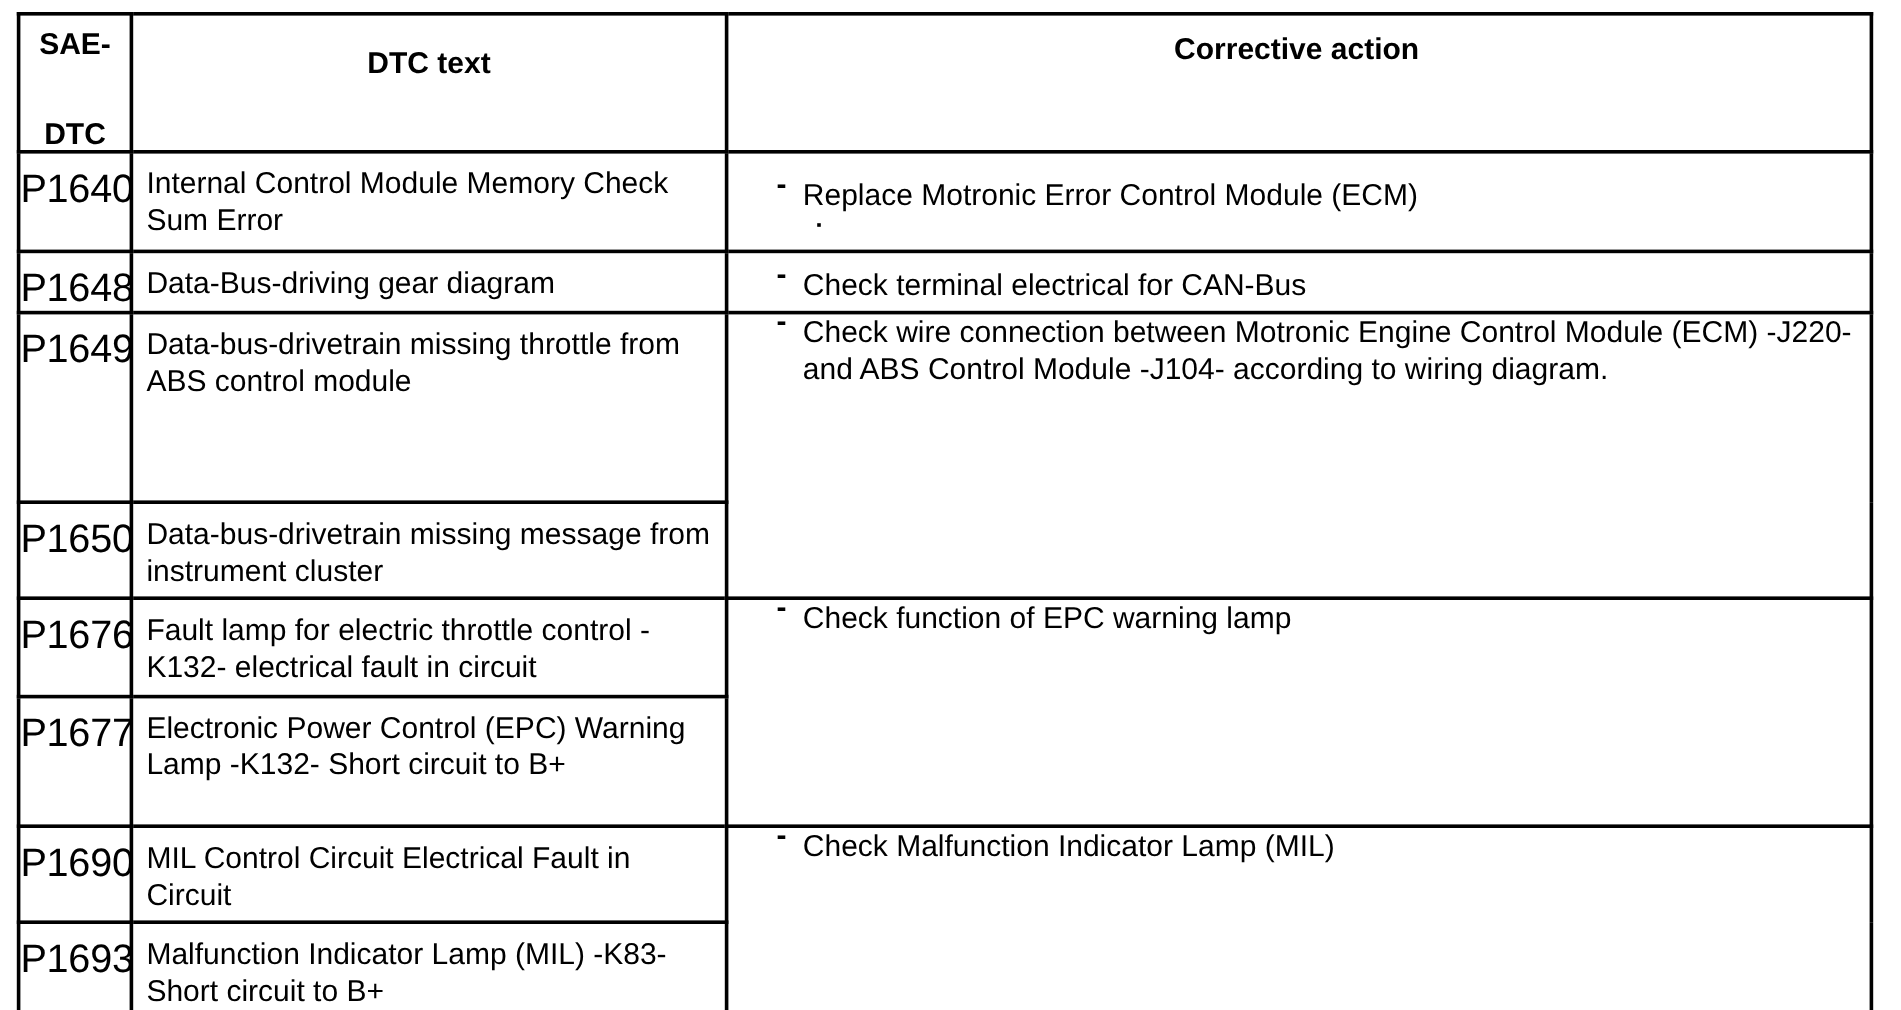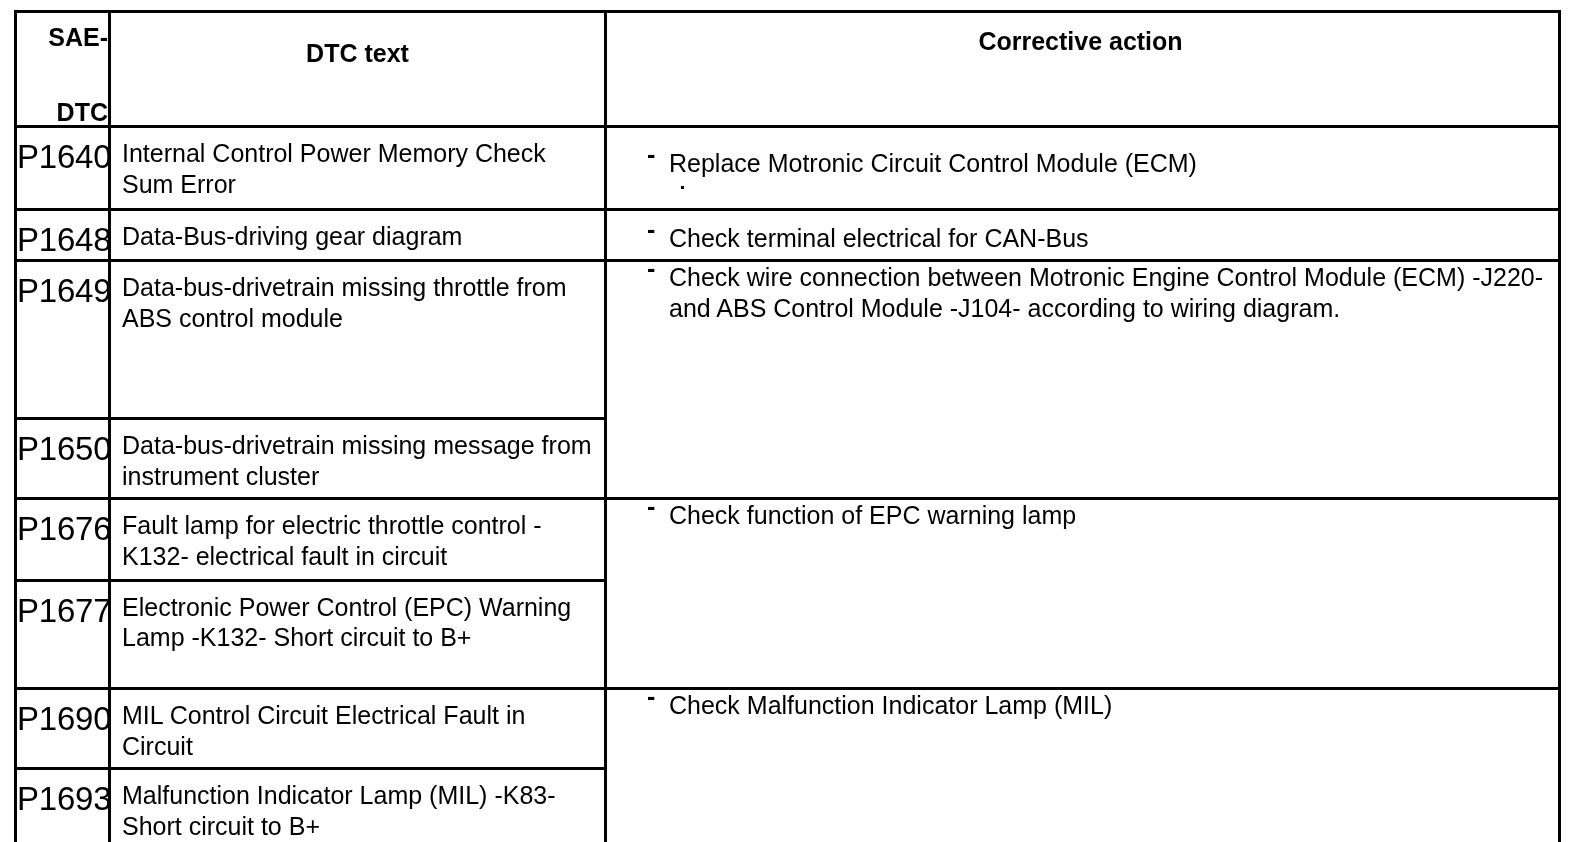--- a/index.html
+++ b/index.html
@@ -45,21 +45,21 @@
   }
 
   
   .hdr-code, .hdr-text, .hdr-action {
     height: 108px;
     font-weight: bold;
     font-size: 25px;
   }
   .hdr-code-inner {
     padding: 12px 0 0 0;
-    text-align: right;
+    text-align: center;
     line-height: 1.0;
   }
   .hdr-code-inner .line2 {
     display: block;
     margin-top: 50px;
   }
   .hdr-text-inner {
     padding: 26px 10px 0 10px;
     text-align: center;
   }
@@ -161,27 +161,27 @@
       </tr>
     </thead>
 
     <tbody>
 
       <tr style="height:83px;">
         <td class="code-cell">
           <div class="code-cell-inner">P1640</div>
         </td>
         <td class="text-cell">
-          <div class="text-cell-inner">Internal Control Power Memory Check Sum Error</div>
+          <div class="text-cell-inner">Internal Control Module Memory Check Sum Error</div>
         </td>
         <td class="action-cell">
           <div class="action-cell-inner r-p1640-action">
             <div class="action-line">
               <span class="dash">-</span>
-              <span class="action-body">Replace Motronic Circuit Control Module (ECM)</span>
+              <span class="action-body">Replace Motronic Error Control Module (ECM)</span>
             </div>
           </div>
         </td>
       </tr>
 
       <tr style="height:47px;">
         <td class="code-cell">
           <div class="code-cell-inner">P1648</div>
         </td>
         <td class="text-cell">

